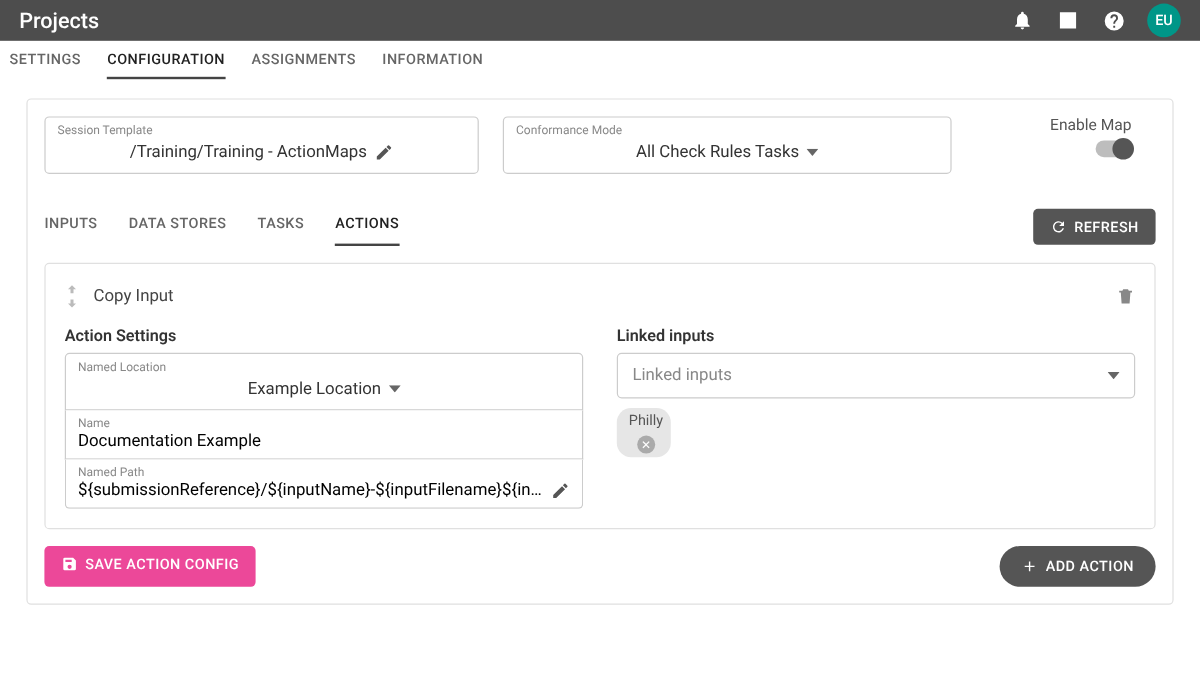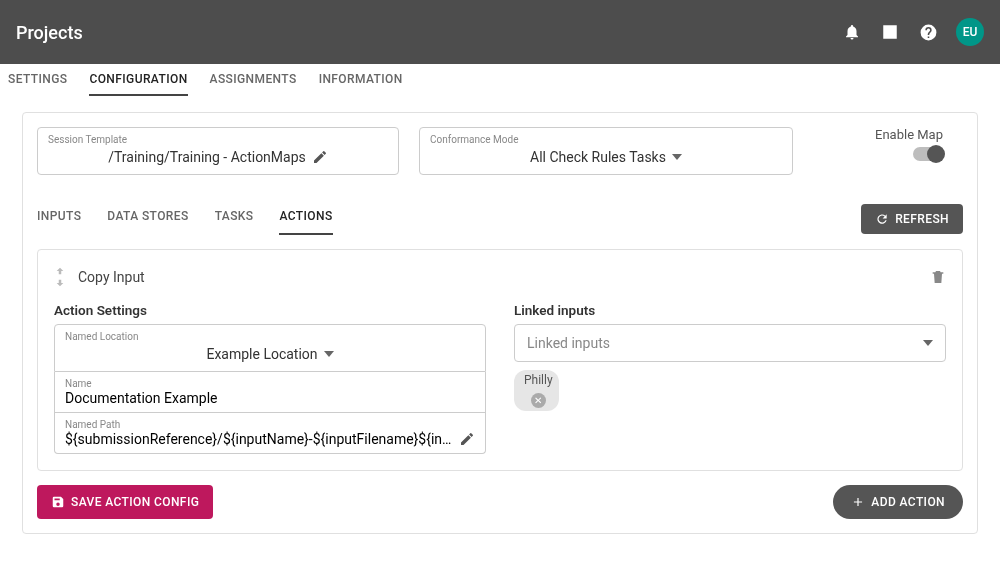--- a/index.html
+++ b/index.html
@@ -5,21 +5,21 @@
   * { box-sizing: border-box; margin: 0; padding: 0; }
   body {
     font-family: Roboto, -apple-system, BlinkMacSystemFont, "Segoe UI", Arial, sans-serif;
     background: #fff;
     width: 1000px;
     height: 563px;
     overflow: hidden;
     color: #333;
   }
   .topbar {
-    height: 64px;
+    height: 34px;
     background: #4d4d4d;
     display: flex;
     align-items: center;
     padding: 0 16px;
     justify-content: space-between;
   }
   .topbar-title {
     color: #fff;
     font-size: 18px;
     font-weight: 500;
@@ -168,21 +168,21 @@
     padding: 6px 0 10px;
     cursor: pointer;
     border-bottom: 2px solid transparent;
   }
   .sub-tab.active {
     color: #222;
     border-bottom: 2px solid #444;
   }
   .btn {
     display: inline-flex;
-    align-items: center;
+    align-items: flex-start;
     gap: 6px;
     border: none;
     border-radius: 4px;
     font-size: 12px;
     font-weight: 500;
     letter-spacing: 0.4px;
     padding: 8px 14px;
     cursor: pointer;
     font-family: inherit;
   }
@@ -276,21 +276,21 @@
     justify-content: center;
     font-size: 10px;
     cursor: pointer;
   }
   .bottom-row {
     display: flex;
     justify-content: space-between;
     margin-top: 14px;
   }
   .btn-save {
-    background: #be185d;
+    background: #ec4899;
     color: #fff;
   }
   .btn-add {
     background: #555;
     color: #fff;
     border-radius: 20px;
     padding: 10px 18px;
   }
   svg { display: block; }
 </style>

